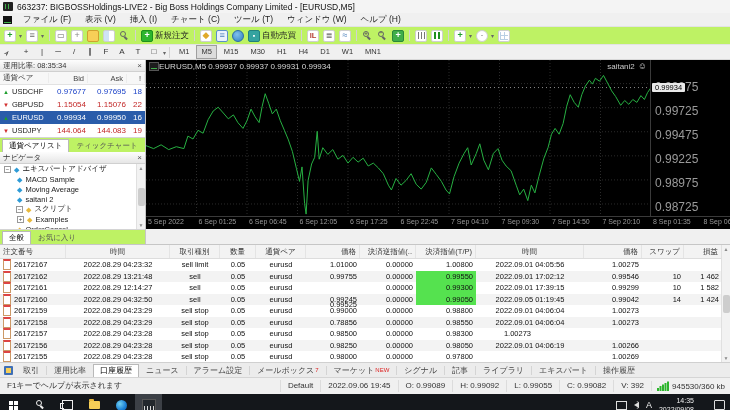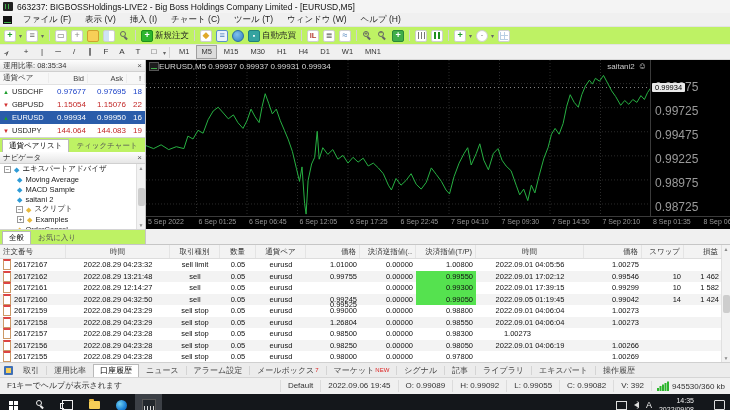--- a/index.html
+++ b/index.html
@@ -385,25 +385,25 @@
       <span class="ph-x">×</span>
     </div>
     <div class="nav-tree" id="nav-tree">
         <div class="nav-row" style="padding-left: 4px;">
           <span class="exp">−</span>
           <span class="tree-ic" style="color: rgb(46, 155, 214);">◆</span>
           <span>エキスパートアドバイザ</span>
         </div>
         <div class="nav-row" style="padding-left: 17px;">
           <span class="tree-ic" style="color: rgb(46, 155, 214);">◆</span>
-          <span>Moving Average</span>
+          <span>MACD Sample</span>
         </div>
         <div class="nav-row" style="padding-left: 17px;">
           <span class="tree-ic" style="color: rgb(46, 155, 214);">◆</span>
-          <span>MACD Sample</span>
+          <span>Moving Average</span>
         </div>
         <div class="nav-row" style="padding-left: 17px;">
           <span class="tree-ic" style="color: rgb(46, 155, 214);">◆</span>
           <span>saitani 2</span>
         </div>
         <div class="nav-row" style="padding-left: 16px;">
           <span class="exp">−</span>
           <span class="tree-ic" style="color: rgb(232, 185, 60);">◆</span>
           <span>スクリプト</span>
         </div>
@@ -569,21 +569,21 @@
         <span class="h-cell" style="width: 58px; justify-content: flex-end;">1.00273</span>
         <span class="h-cell" style="width: 42px; justify-content: flex-end;"></span>
         <span class="h-cell" style="width: 38px; justify-content: flex-end;"></span>
       </div>
       <div class="h-row">
         <span class="h-cell" style="width: 66px; justify-content: flex-start;"><span class="doc-ic"></span>26172158</span>
         <span class="h-cell" style="width: 104px; justify-content: center;">2022.08.29 04:23:29</span>
         <span class="h-cell" style="width: 50px; justify-content: center;">sell stop</span>
         <span class="h-cell" style="width: 36px; justify-content: center;">0.05</span>
         <span class="h-cell" style="width: 50px; justify-content: center;">eurusd</span>
-        <span class="h-cell" style="width: 54px; justify-content: flex-end;">1.26804</span>
+        <span class="h-cell" style="width: 54px; justify-content: flex-end;">0.78856</span>
         <span class="h-cell" style="width: 56px; justify-content: flex-end;">0.00000</span>
         <span class="h-cell" style="width: 60px; justify-content: flex-end;">0.98550</span>
         <span class="h-cell" style="width: 108px; justify-content: center;">2022.09.01 04:06:04</span>
         <span class="h-cell" style="width: 58px; justify-content: flex-end;">1.00273</span>
         <span class="h-cell" style="width: 42px; justify-content: flex-end;"></span>
         <span class="h-cell" style="width: 38px; justify-content: flex-end;"></span>
       </div>
       <div class="h-row">
         <span class="h-cell" style="width: 66px; justify-content: flex-start;"><span class="doc-ic"></span>26172157</span>
         <span class="h-cell" style="width: 104px; justify-content: center;">2022.08.29 04:23:28</span>

